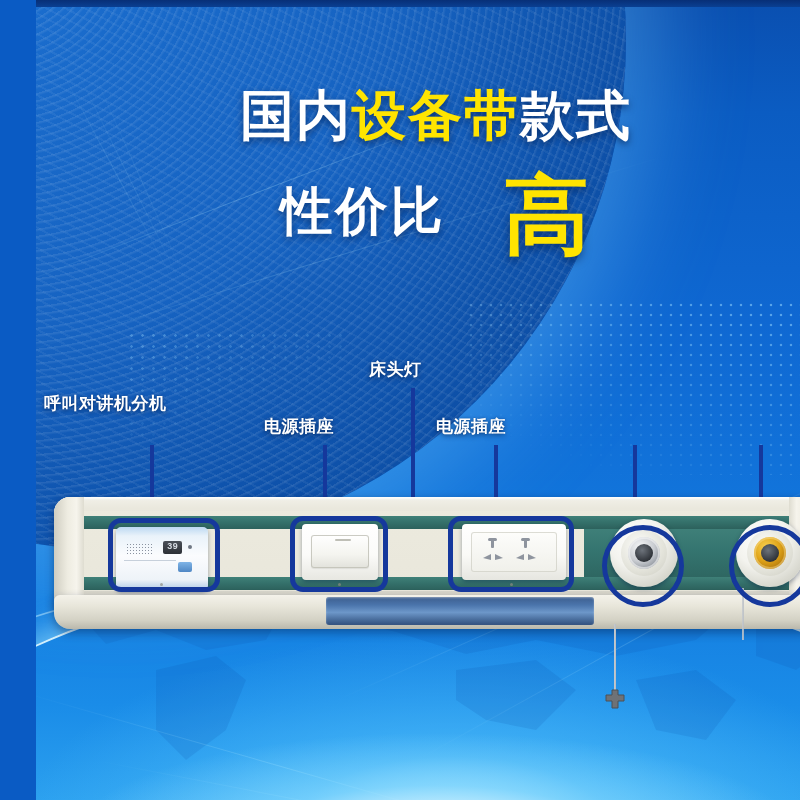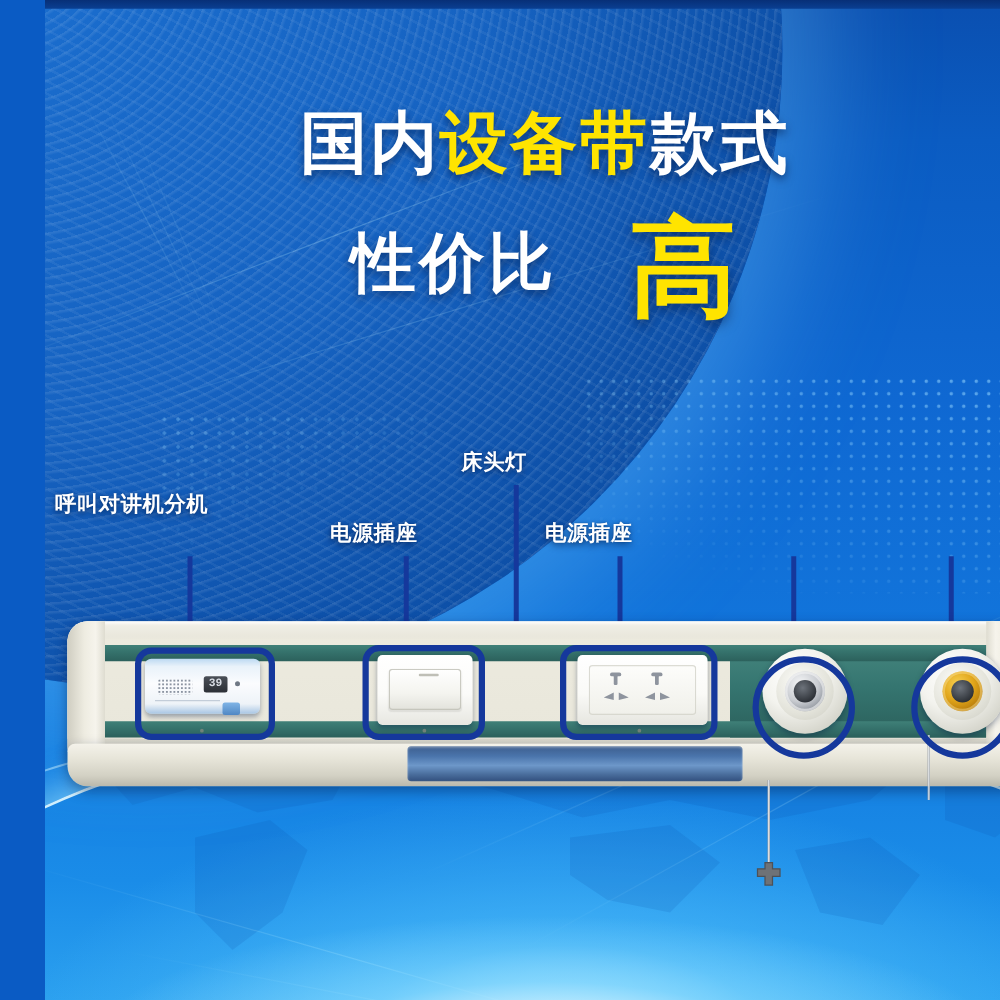--- a/index.html
+++ b/index.html
@@ -159,21 +159,21 @@
   .cap{
     position:absolute;top:0;width:30px;height:112px;
     background:linear-gradient(90deg,#cfcdc1 0%,#eeece1 45%,#f6f4ec 75%,#dedcd0 100%);
   }
   .cap-l{left:0;border-radius:16px 0 0 12px;}
   .cap-r{left:735px;border-radius:0 16px 12px 0;
     background:linear-gradient(270deg,#cfcdc1 0%,#eeece1 45%,#f6f4ec 75%,#dedcd0 100%);}
 
   
   .intercom{
-    position:absolute;left:62px;top:30px;width:92px;height:44px;border-radius:5px;
+    position:absolute;left:62px;top:30px;width:92px;height:64px;border-radius:5px;
     background:linear-gradient(180deg,#bcd9f2 0%,#e9f2fa 14%,#fbfcfe 45%,#eef3f8 82%,#a8c6e4 100%);
     box-shadow:0 2px 4px rgba(0,25,70,.35);
   }
   .ic-grille{
     position:absolute;left:10px;top:16px;width:28px;height:13px;
     background-image:radial-gradient(rgba(120,130,145,.85) .8px, transparent 1px);
     background-size:3px 3px;
     border-radius:3px;
   }
   .ic-display{

